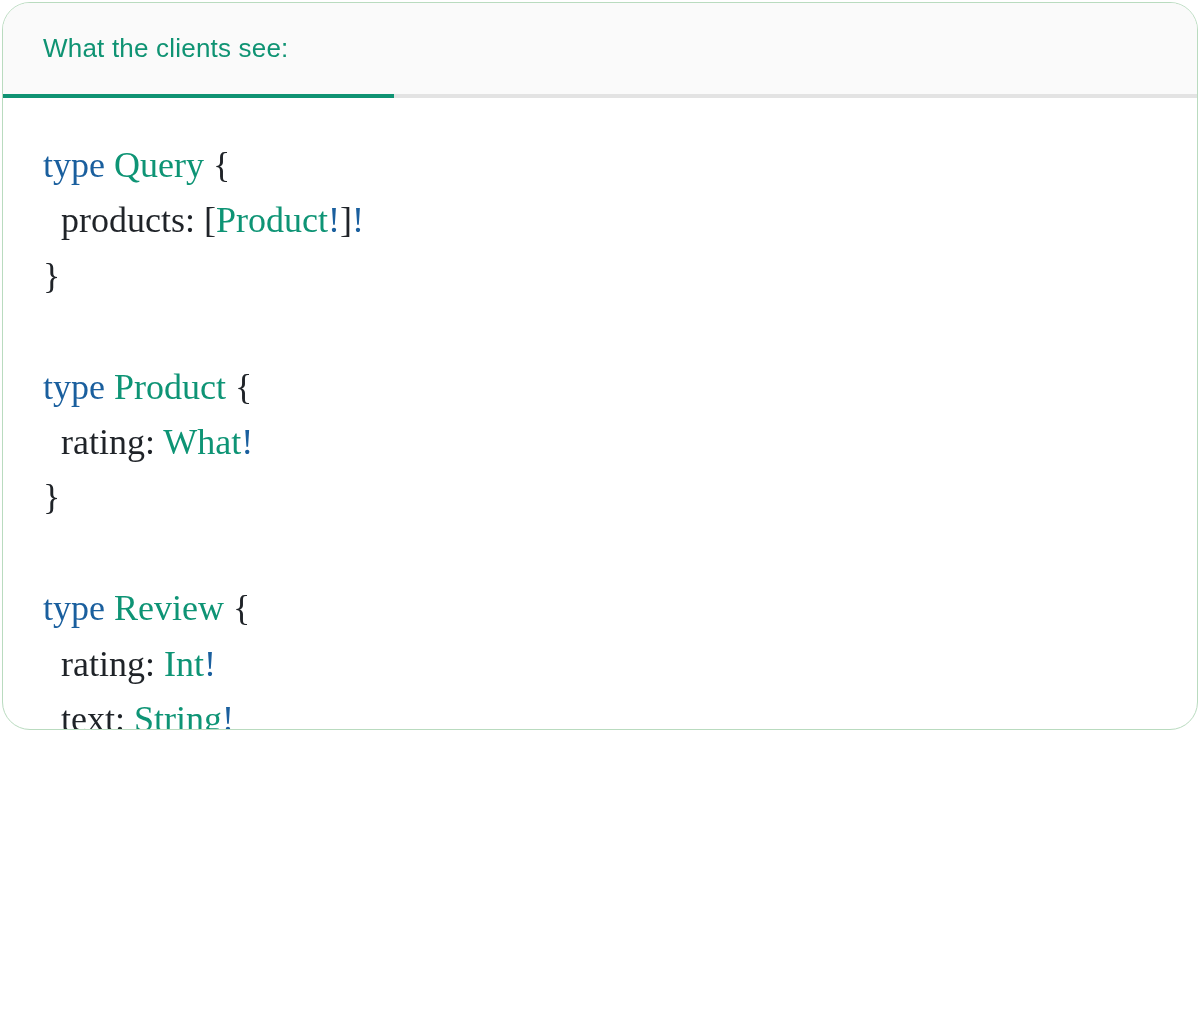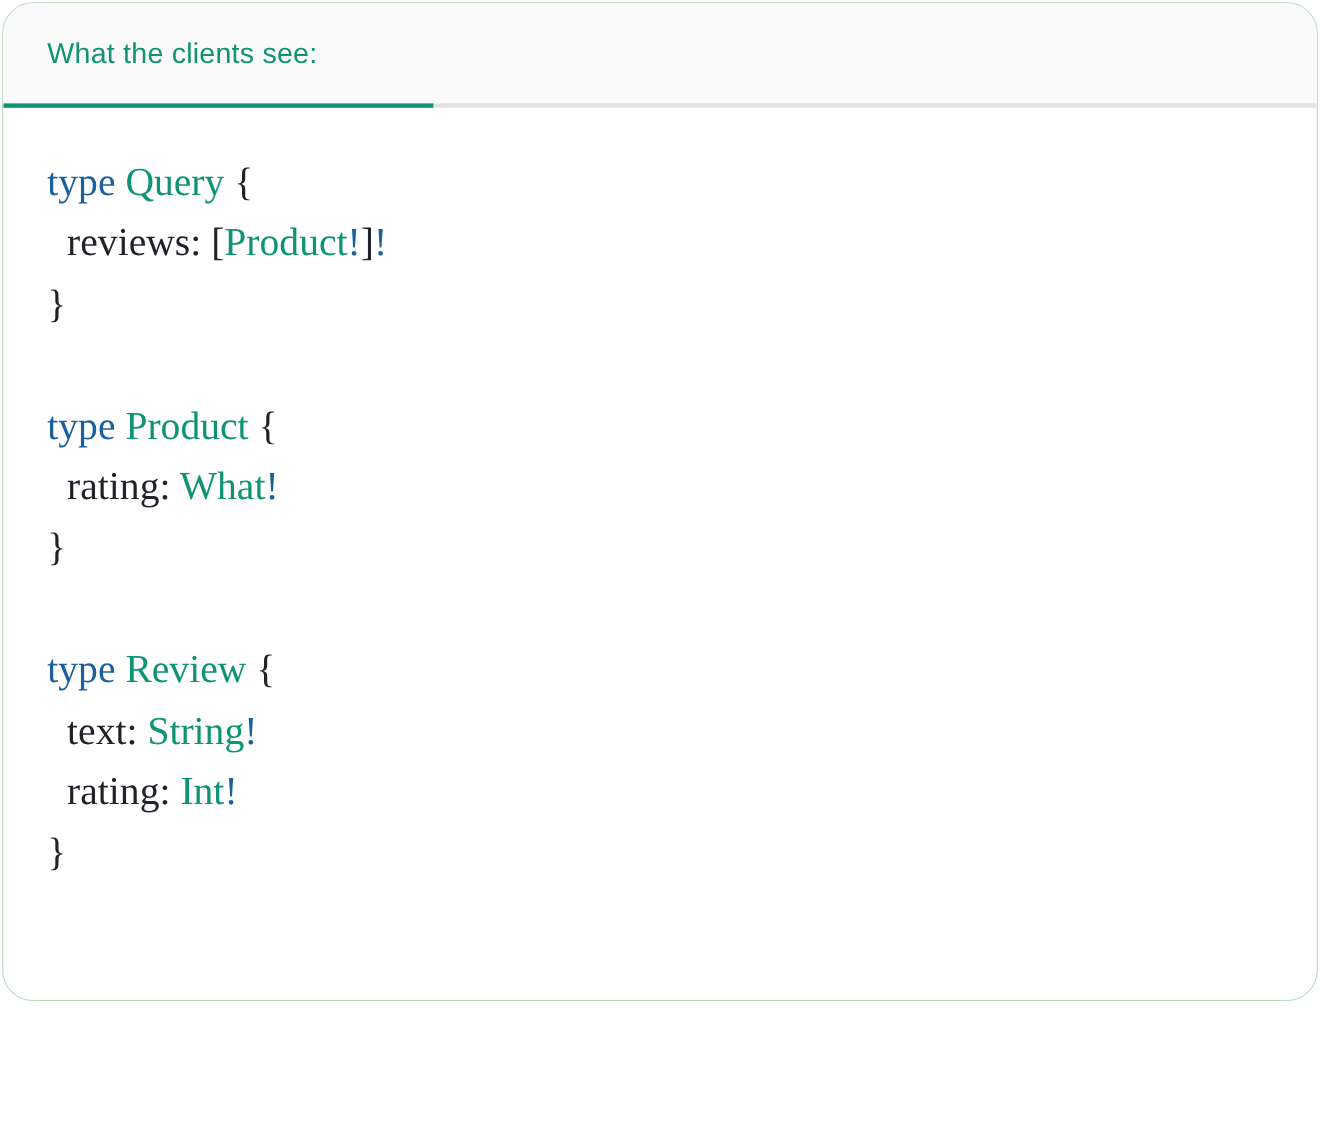--- a/index.html
+++ b/index.html
@@ -14,21 +14,21 @@
   * { margin: 0; padding: 0; box-sizing: border-box; }
   html, body {
     width: 1200px; height: 1020px;
     background: #ffffff;
     overflow: hidden;
     font-family: "Liberation Sans", sans-serif;
   }
   .card {
     position: absolute;
     left: 2px; top: 2px;
-    width: 1196px; height: 908px;
+    width: 1196px; height: 728px;
     background: #ffffff;
     border: 1px solid var(--card-border);
     border-radius: 28px;
     overflow: hidden;
   }
   .card-header {
     position: relative;
     height: 95px;
     background: var(--header-bg);
     border-bottom: 4px solid var(--header-border);
@@ -66,25 +66,25 @@
 </head>
 <body>
 
 <div class="card">
   <div class="card-header">
     <span class="tab-label">What the clients see:</span>
     <span class="tab-underline"></span>
   </div>
   <div class="code" id="code">
       <div class="code-line"><span class="tok-kw">type</span><span class="tok-plain"> </span><span class="tok-type">Query</span><span class="tok-plain"> {</span></div>
-      <div class="code-line"><span class="tok-plain">  reviews: [</span><span class="tok-type">Product</span><span class="tok-bang">!</span><span class="tok-plain">]</span><span class="tok-bang">!</span></div>
+      <div class="code-line"><span class="tok-plain">  products: [</span><span class="tok-type">Product</span><span class="tok-bang">!</span><span class="tok-plain">]</span><span class="tok-bang">!</span></div>
       <div class="code-line"><span class="tok-plain">}</span></div>
       <div class="code-line">&nbsp;</div>
       <div class="code-line"><span class="tok-kw">type</span><span class="tok-plain"> </span><span class="tok-type">Product</span><span class="tok-plain"> {</span></div>
       <div class="code-line"><span class="tok-plain">  rating: </span><span class="tok-type">What</span><span class="tok-bang">!</span></div>
       <div class="code-line"><span class="tok-plain">}</span></div>
       <div class="code-line">&nbsp;</div>
       <div class="code-line"><span class="tok-kw">type</span><span class="tok-plain"> </span><span class="tok-type">Review</span><span class="tok-plain"> {</span></div>
+      <div class="code-line"><span class="tok-plain">  rating: </span><span class="tok-type">Int</span><span class="tok-bang">!</span></div>
       <div class="code-line"><span class="tok-plain">  text: </span><span class="tok-type">String</span><span class="tok-bang">!</span></div>
-      <div class="code-line"><span class="tok-plain">  rating: </span><span class="tok-type">Int</span><span class="tok-bang">!</span></div>
       <div class="code-line"><span class="tok-plain">}</span></div>
     </div>
 </div>
 
 </body></html>

